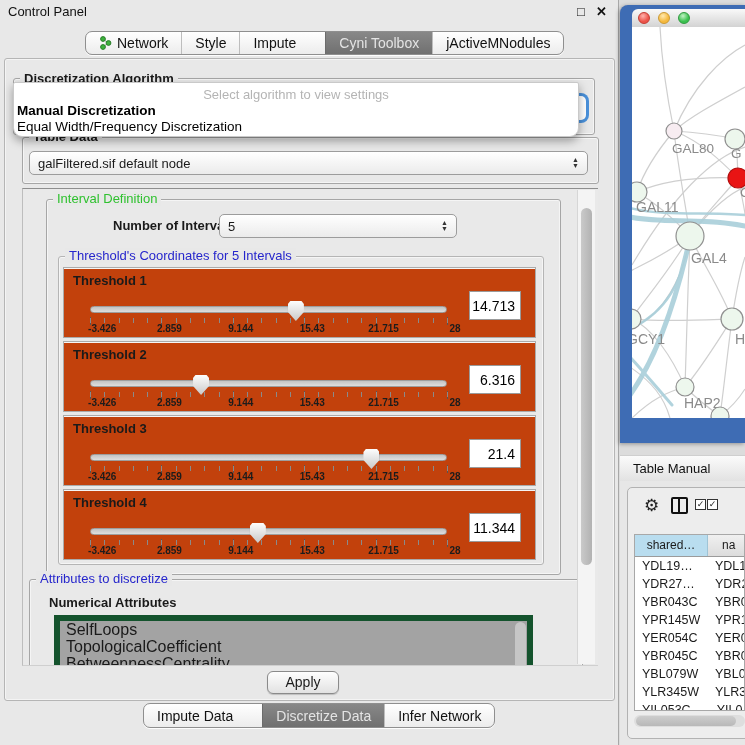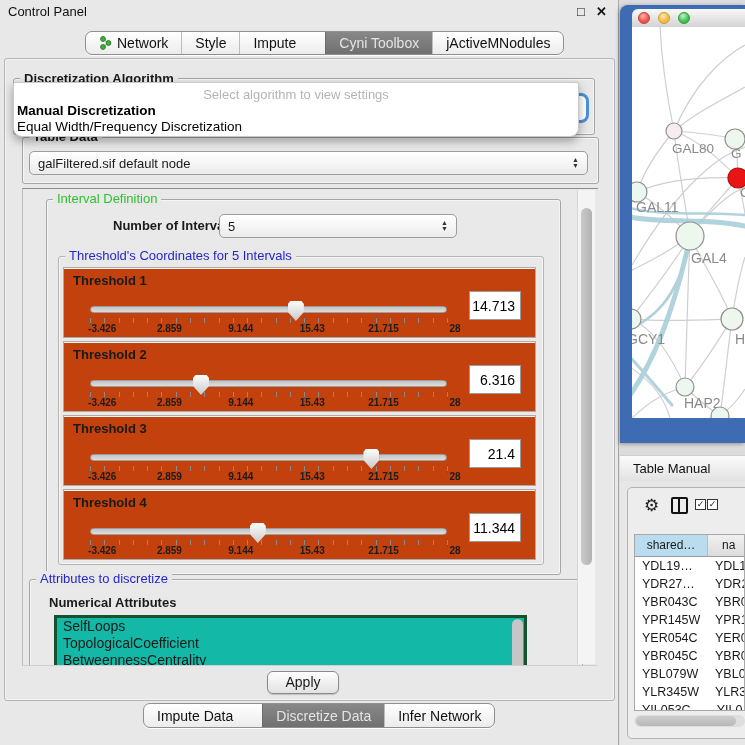--- a/index.html
+++ b/index.html
@@ -67,21 +67,21 @@
   .ticks-minor{position:absolute;left:26px;top:50px;width:358px;height:5px;
         background:repeating-linear-gradient(90deg,#8a8a8a 0 1px,transparent 1px 14.28px);}
   .ticks-major{position:absolute;left:26px;top:49px;width:358px;height:8px;
         background:repeating-linear-gradient(90deg,#555 0 1px,transparent 1px 71.4px);}
   .scale-labels{position:absolute;left:26px;top:55px;width:357px;height:12px;margin-left:8px;}
   .scale-labels span{position:absolute;transform:translateX(-50%);font-size:10px;font-weight:bold;color:#1c1c1c;white-space:nowrap;}
   .value-box{position:absolute;left:405px;top:23px;width:52px;height:29px;background:#fff;
              border:1px solid #9a9a9a;font-size:14px;text-align:right;padding:0 5px 0 0;
              font-family:"Liberation Sans",sans-serif;box-sizing:border-box;}
 
-  .listbox{position:absolute;background:#14b8a6;border:3px solid #14532d;font-size:14px;overflow:hidden;}
+  .listbox{position:absolute;background:#a3a3a3;border:6px solid #14532d;font-size:16px;overflow:hidden;}
   .listbox .li{padding-left:6px;line-height:17px;white-space:nowrap;}
   .lb-scroll{position:absolute;right:1px;top:1px;width:11px;height:95%;border-radius:6px;background:#c6c6c6;}
 
   .button{position:absolute;background:linear-gradient(#fefefe,#e2e2e2);border:1px solid #8a8a8a;
           border-radius:6px;font-size:14px;text-align:center;box-shadow:0 1px 1px rgba(0,0,0,.18);}
 
   
   #net-window{left:620px;top:5px;width:125px;height:438px;background:#3e6cb4;border-radius:8px 0 0 0;
               box-shadow:-1px 1px 4px rgba(0,0,0,.35);}
   .net-titlebar{position:absolute;left:12px;top:4px;right:0;height:18px;border-radius:6px 0 0 0;

